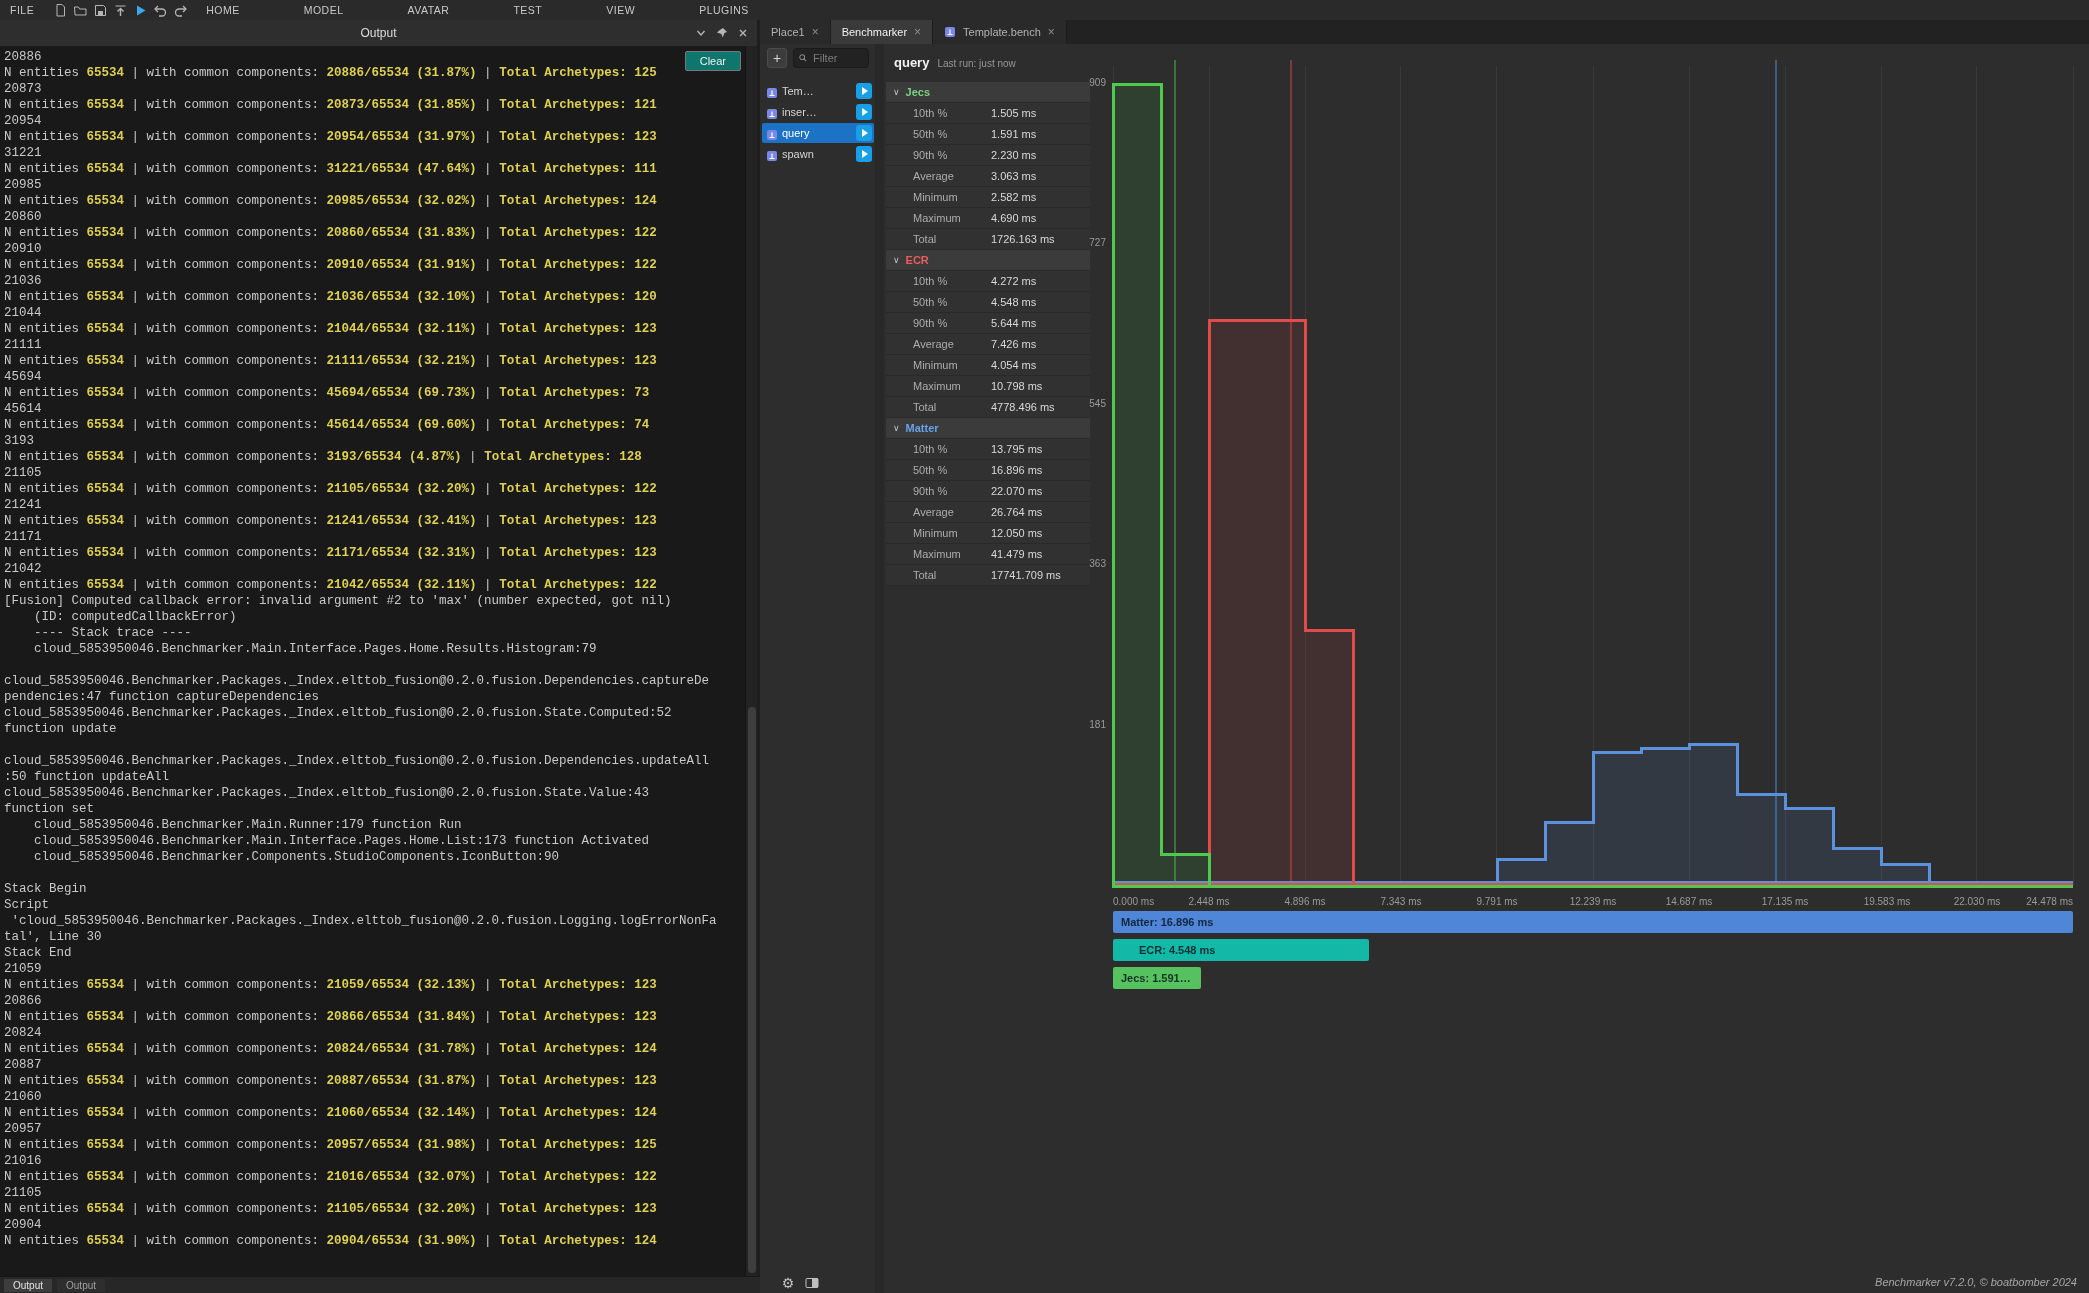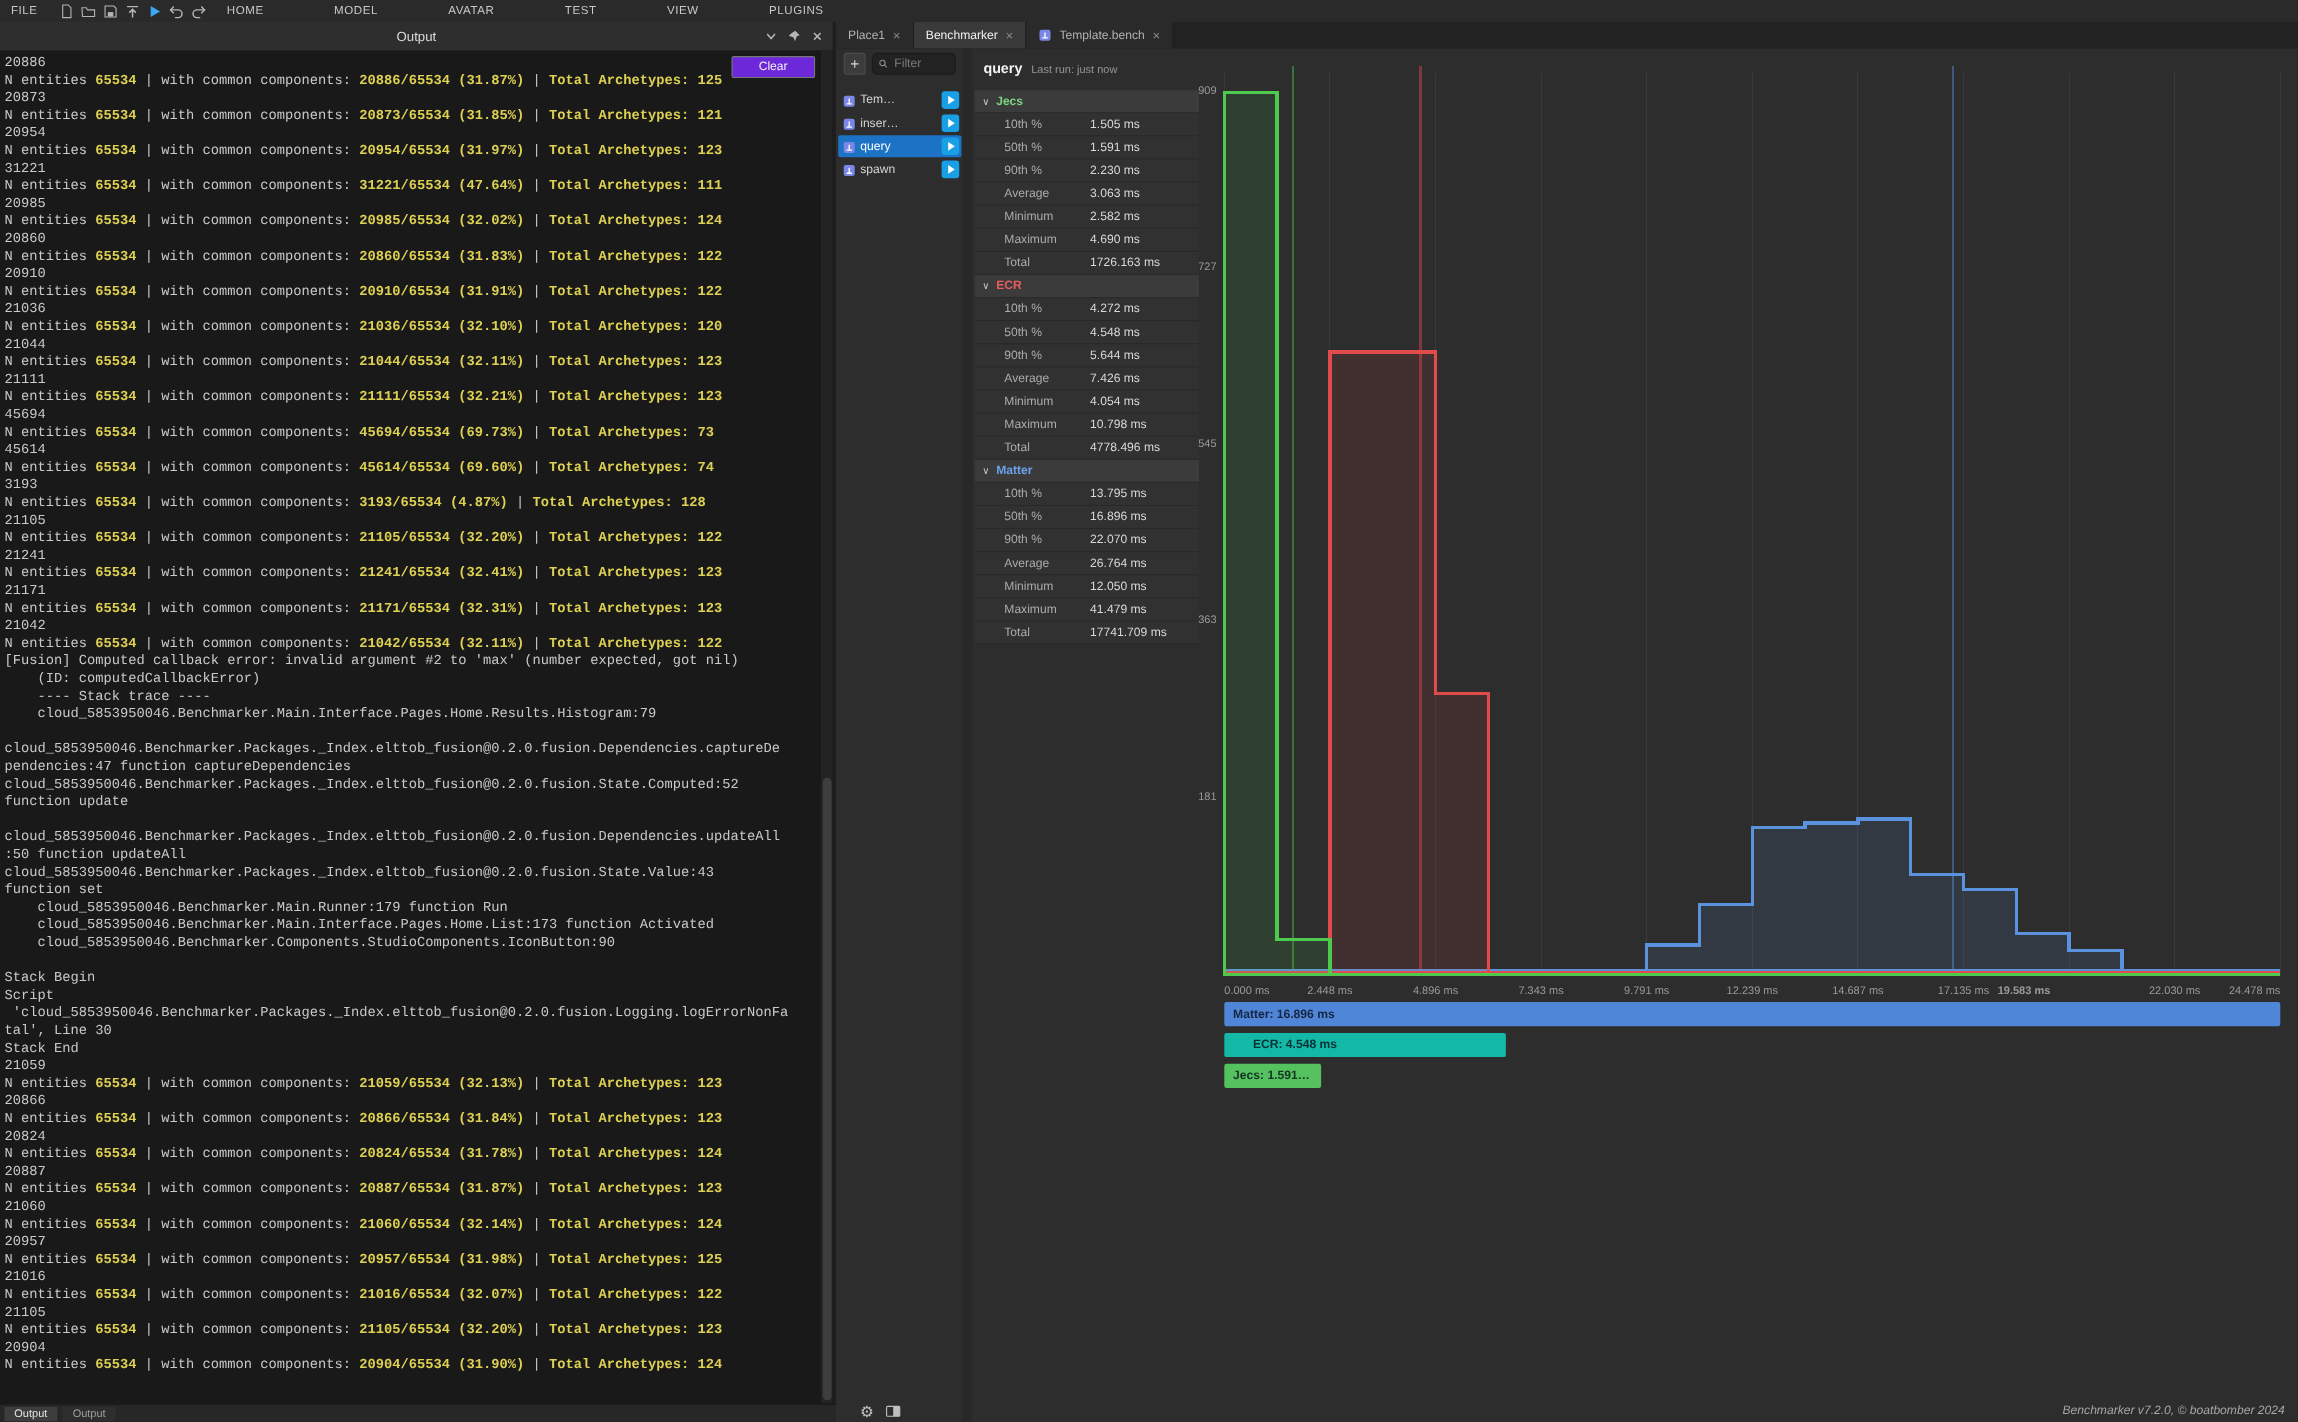--- a/index.html
+++ b/index.html
@@ -19,21 +19,21 @@
   #output-header{height:26px;background:#2e2e2e;border-bottom:1px solid #1f1f1f;position:relative;
     display:flex;align-items:center;}
   #output-title{flex:1;text-align:center;font-size:12px;color:#dcdcdc;}
   #output-hdr-icons{position:absolute;right:5px;top:4px;display:flex;gap:3px;}
   .hdr-icon{width:18px;height:18px;display:flex;align-items:center;justify-content:center;}
   #console{position:absolute;left:0;top:26px;right:0;bottom:0;background:#191919;overflow:hidden;}
   #log{padding:3px 4px;font-family:Liberation Mono, monospace;font-size:12.5px;line-height:16px;
     color:#c9c9c9;white-space:pre;}
   .log-line{min-height:16px;}
   .y{color:#ddd052;font-weight:bold;}
-  #clear-btn{position:absolute;top:5px;right:16px;height:20px;padding:0 24px;background:#6d28d9;
+  #clear-btn{position:absolute;top:5px;right:16px;height:20px;padding:0 14px;background:#0f766e;
     color:#f0f0f0;border:1px solid #777;border-radius:2px;font-size:11px;
     font-family:"Liberation Sans",sans-serif;}
   #console-scrollbar{position:absolute;right:0;top:0;bottom:0;width:11px;background:#232323;
     border-left:1px solid #141414;}
   #console-scroll-thumb{position:absolute;right:1px;width:8px;bottom:3px;height:46%;
     background:#3e3e3e;border-radius:4px;}
 
   
   #dock-strip{position:absolute;left:0;top:1276px;width:760px;height:17px;background:#272727;
     border-top:1px solid #181818;display:flex;align-items:center;gap:5px;padding-left:4px;box-sizing:border-box;}
@@ -399,21 +399,21 @@
       </div>
     <div id="xlabels">
         <div class="xl" style="left: 353px; transform: none;">0.000 ms</div>
         <div class="xl" style="left: 449.008px; transform: translateX(-50%);">2.448 ms</div>
         <div class="xl" style="left: 545.016px; transform: translateX(-50%);">4.896 ms</div>
         <div class="xl" style="left: 640.984px; transform: translateX(-50%);">7.343 ms</div>
         <div class="xl" style="left: 736.992px; transform: translateX(-50%);">9.791 ms</div>
         <div class="xl" style="left: 833px; transform: translateX(-50%);">12.239 ms</div>
         <div class="xl" style="left: 929.008px; transform: translateX(-50%);">14.687 ms</div>
         <div class="xl" style="left: 1025.02px; transform: translateX(-50%);">17.135 ms</div>
-        <div class="xl" style="left: 1080px; transform: translateX(-50%); font-weight: bold;">19.583 ms</div>
+        <div class="xl" style="left: 1127px; transform: translateX(-50%);">19.583 ms</div>
         <div class="xl" style="left: 1216.99px; transform: translateX(-50%);">22.030 ms</div>
         <div class="xl" style="left: 1313px; transform: translateX(-100%);">24.478 ms</div>
       </div>
     <div id="legend">
         <div class="legend-bar" style="background: rgb(79, 134, 216); width: 960px; top: 867px;">Matter: 16.896 ms</div>
         <div class="legend-bar" style="background: #14b8a6; width: 256px; top: 895px; padding-left: 26px;">ECR: 4.548 ms</div>
         <div class="legend-bar" style="background: rgb(85, 194, 95); width: 88px; top: 923px;">Jecs: 1.591…</div>
       </div>
 
     <button class="pf-btn" style="left:19px;">

